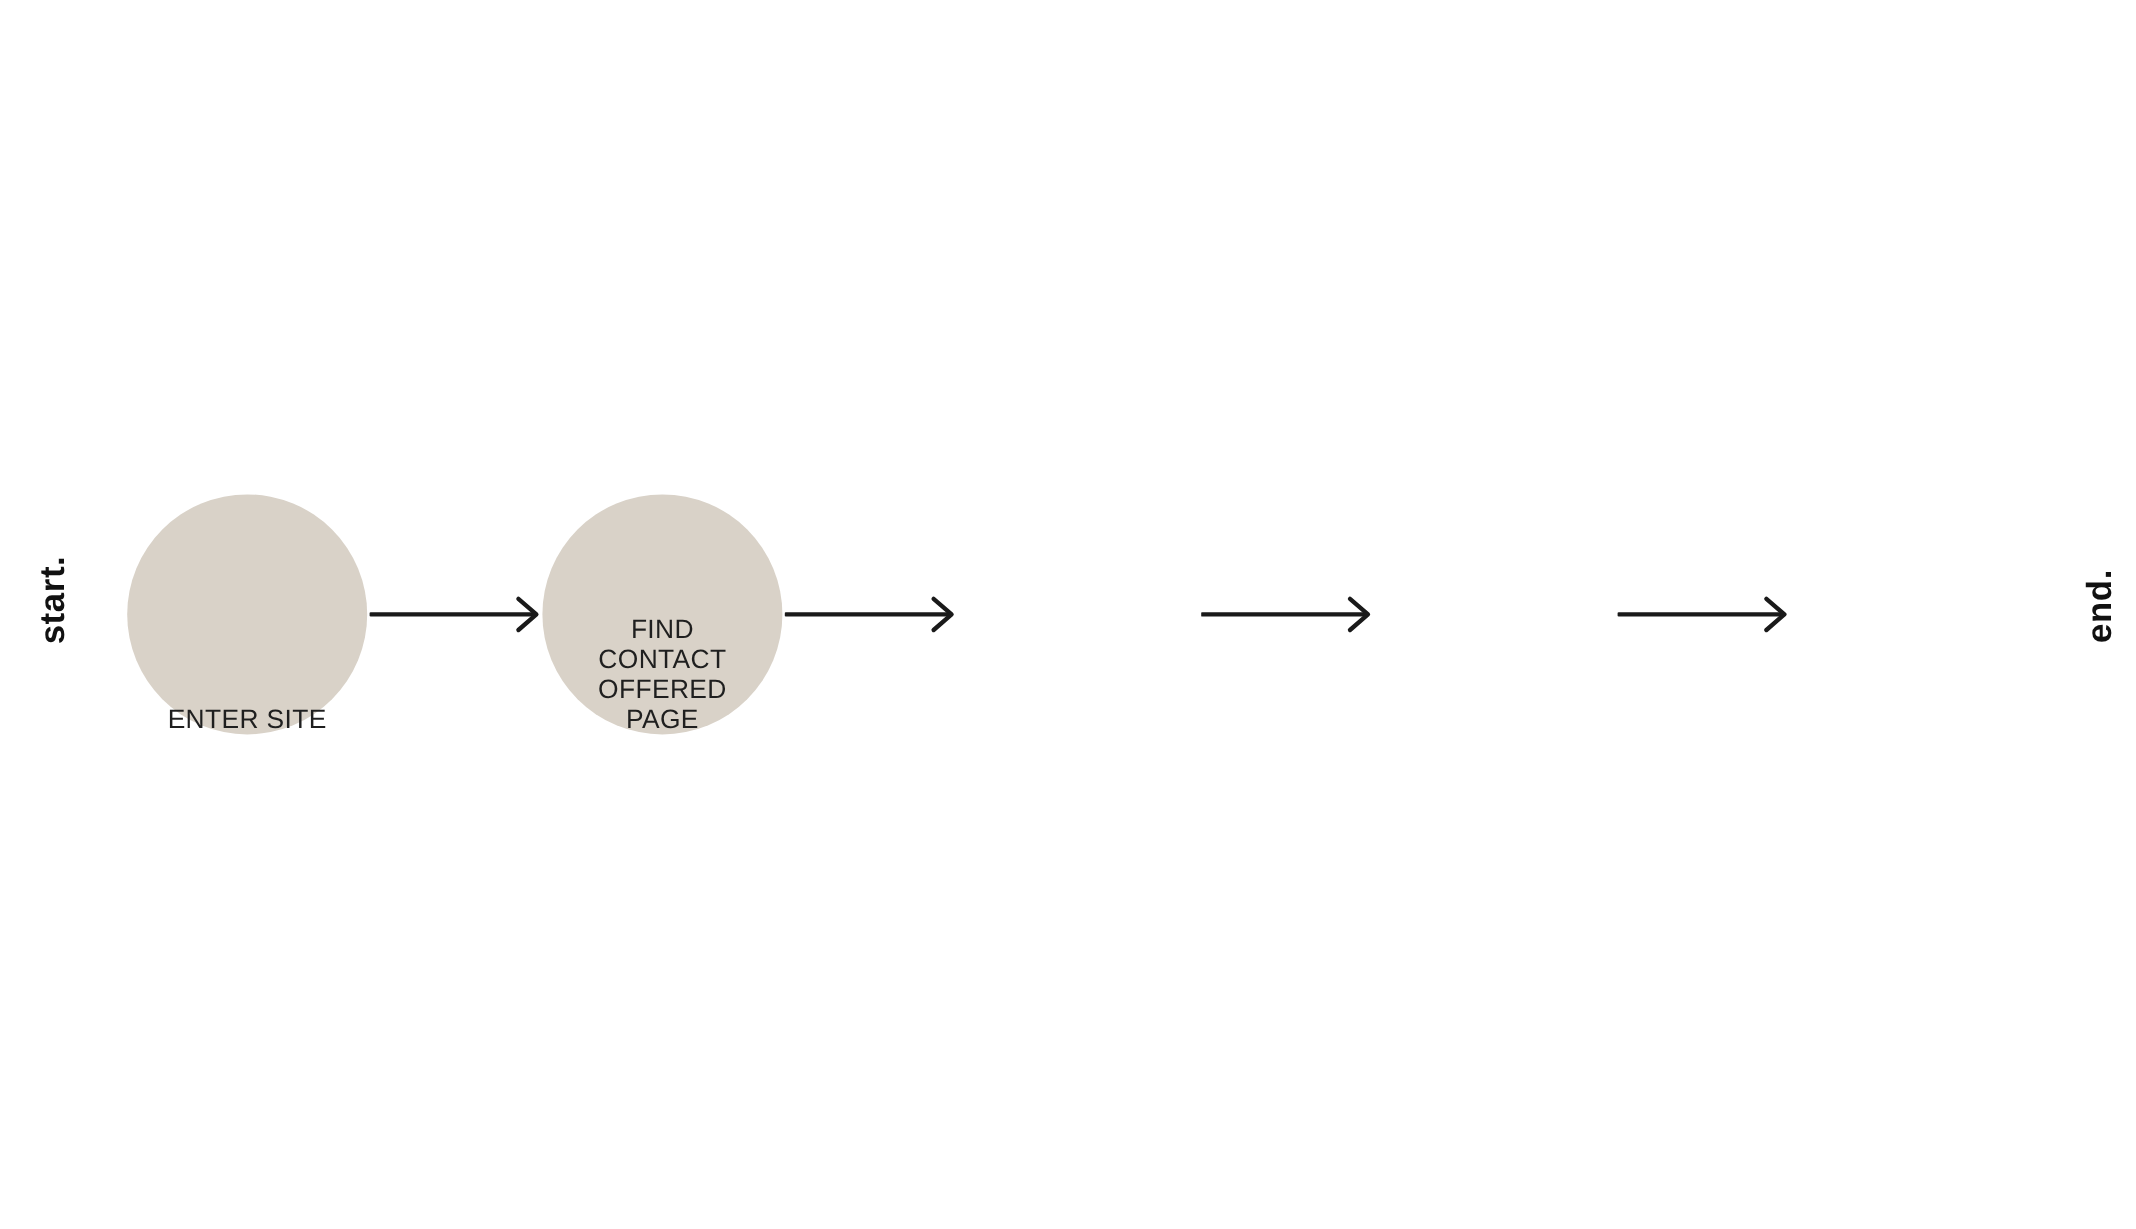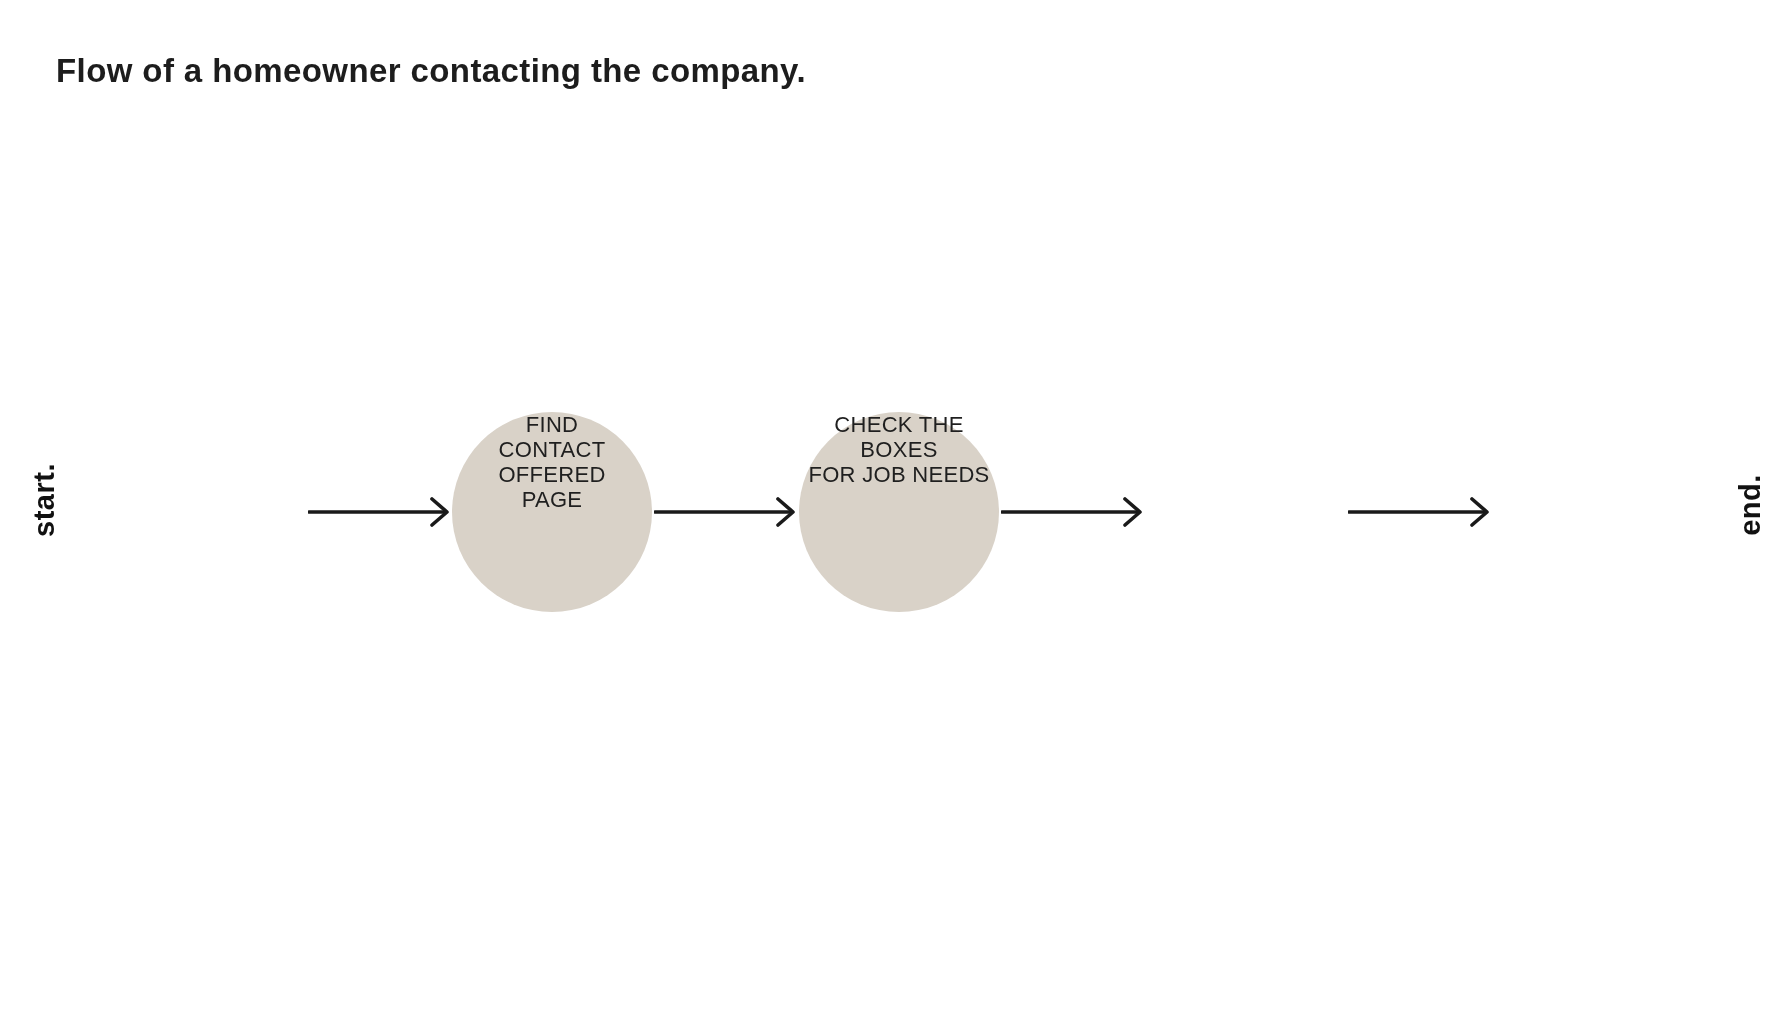--- a/index.html
+++ b/index.html
@@ -46,21 +46,21 @@
   .vlabel.start { left: -16px; top: 483px; }
   .vlabel.end   { left: 1690px; top: 488px; }
   .circle {
     position: absolute;
     top: 412px;
     width: 200px;
     height: 200px;
     border-radius: 50%;
     background: var(--circle-fill);
     display: flex;
-    align-items: flex-start;
+    align-items: flex-end;
     justify-content: center;
   }
   .circle.c1 { left: 106px; }
   .circle.c2 { left: 452px; }
   .circle.c3 { left: 799px; }
   .circle.c4 { left: 1146px; }
   .circle.c5 { left: 1492px; }
   .clabel {
     display: block;
     font-size: 22px;
@@ -88,48 +88,45 @@
     fill: none;
     stroke-linecap: round;
     stroke-linejoin: round;
   }
 </style>
 </head>
 <body style="--circle-fill: #d9d2c8; --title-text: #1d1d1d; --step-text: #1f1f1f; --arrow: #1a1a1a; background: rgb(255, 255, 255);">
 
 <div class="canvas">
 
-  <h1 class="title">Flow of a homeowner contacting the company.</h1>
 
   <div class="vlabel start">start.</div>
   <div class="vlabel end">end.</div>
 
+  <div class="circle c1">
+    <span class="clabel">ENTER SITE</span>
+  </div>
 
   <svg class="arrow a1" viewBox="0 0 144 40" xmlns="http://www.w3.org/2000/svg">
     <line x1="1" y1="20" x2="138" y2="20"></line>
     <path d="M124 7 L139 20 L124 33"></path>
   </svg>
 
   <div class="circle c2">
     <span class="clabel">FIND
 CONTACT
 OFFERED
 PAGE</span>
   </div>
 
   <svg class="arrow a2" viewBox="0 0 144 40" xmlns="http://www.w3.org/2000/svg">
     <line x1="1" y1="20" x2="138" y2="20"></line>
     <path d="M124 7 L139 20 L124 33"></path>
   </svg>
 
-  <div class="circle c3">
-    <span class="clabel">CHECK THE
-BOXES
-FOR JOB NEEDS</span>
-  </div>
 
   <svg class="arrow a3" viewBox="0 0 144 40" xmlns="http://www.w3.org/2000/svg">
     <line x1="1" y1="20" x2="138" y2="20"></line>
     <path d="M124 7 L139 20 L124 33"></path>
   </svg>
 
 
   <svg class="arrow a4" viewBox="0 0 144 40" xmlns="http://www.w3.org/2000/svg">
     <line x1="1" y1="20" x2="138" y2="20"></line>
     <path d="M124 7 L139 20 L124 33"></path>

